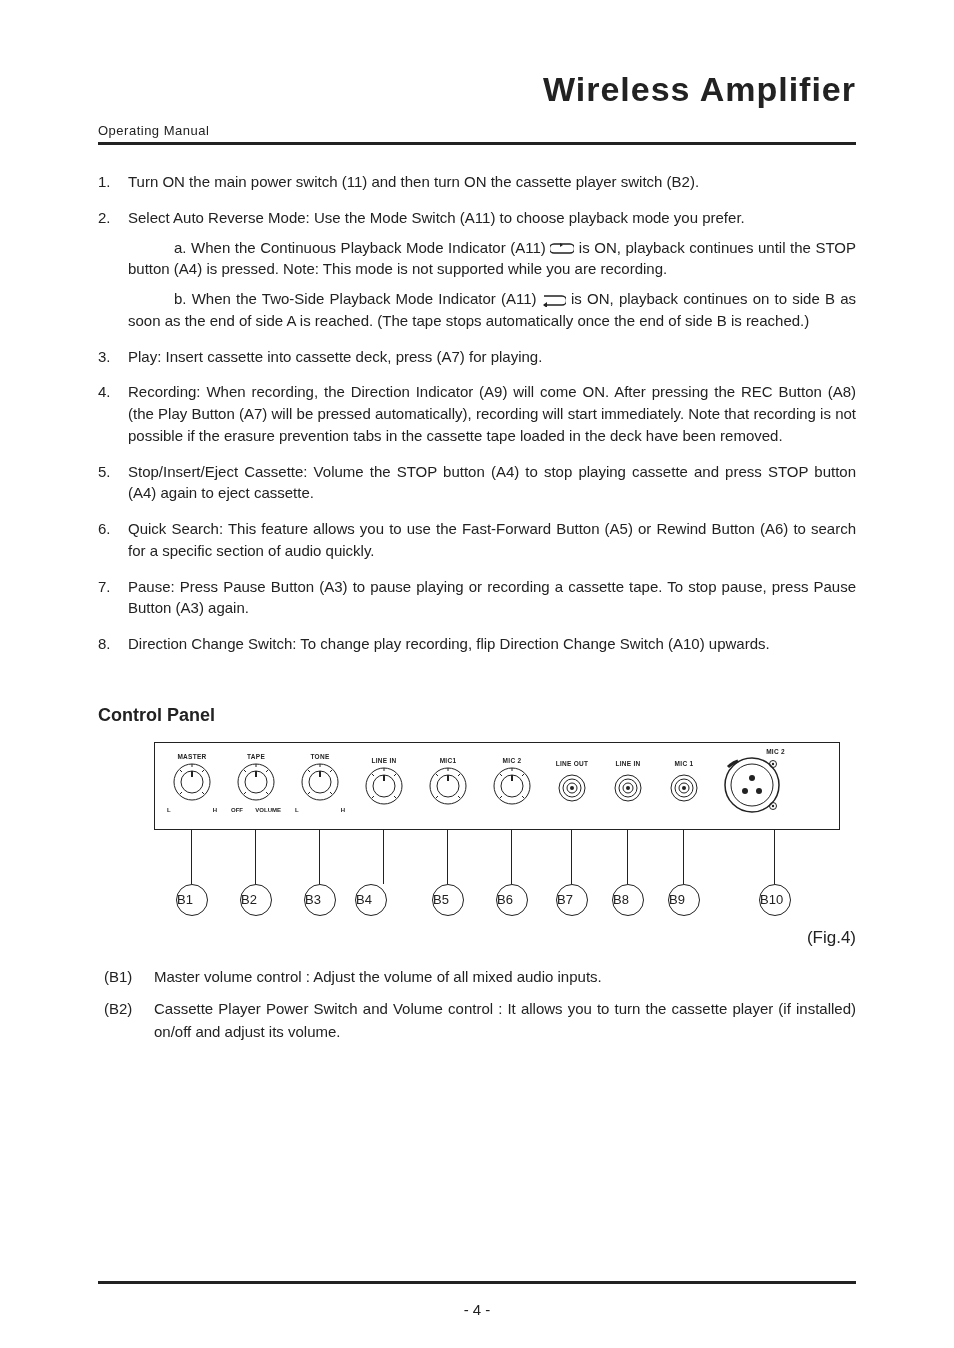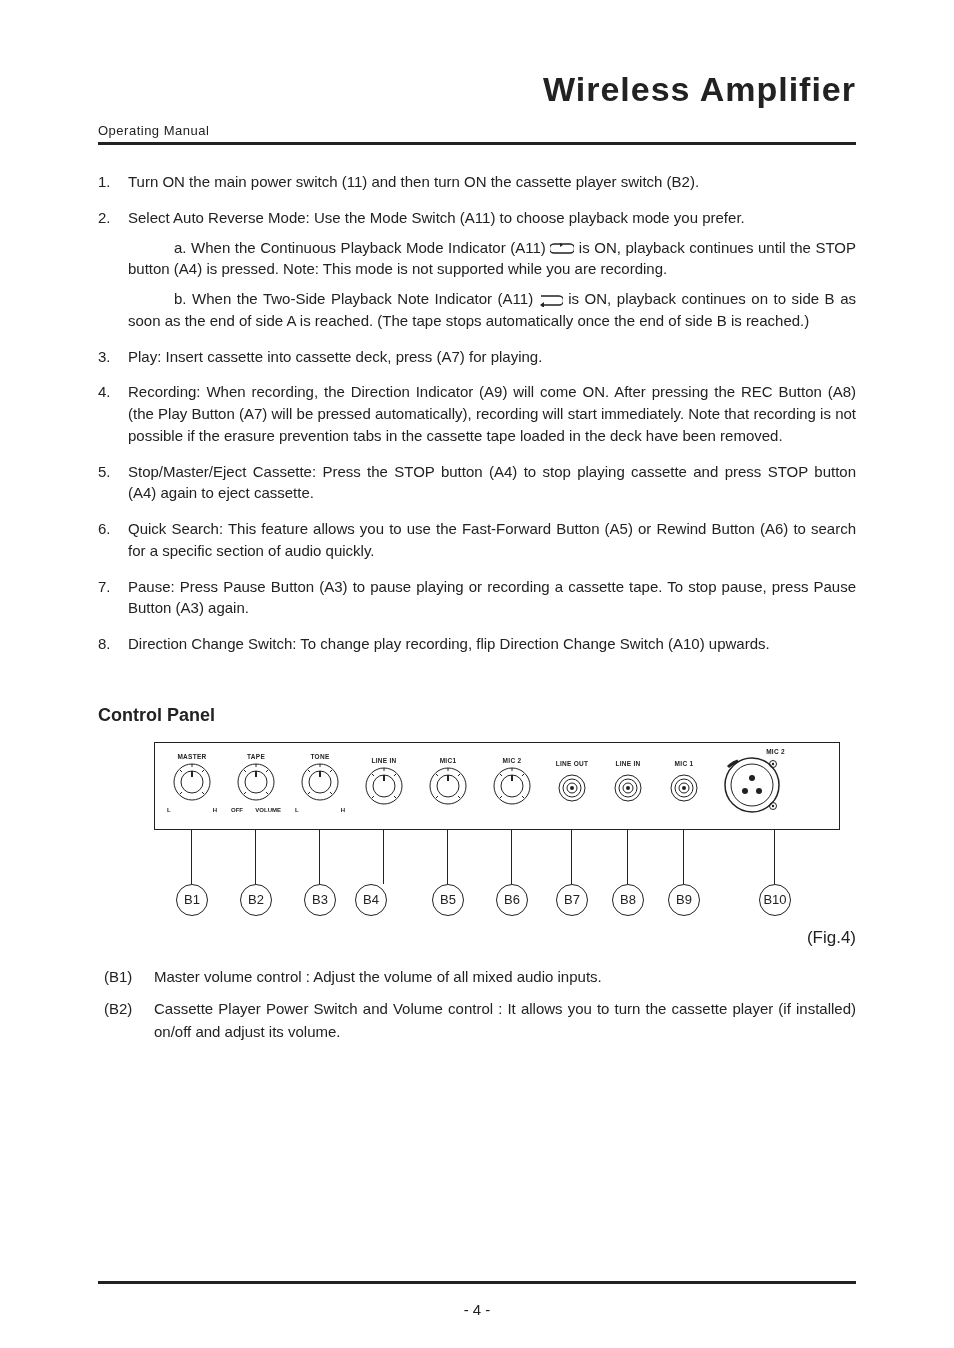--- a/index.html
+++ b/index.html
@@ -130,21 +130,21 @@
   }
   .ccircle {
     position: absolute;
     top: 54px;
     width: 30px;
     height: 30px;
     border: 1px solid #222;
     border-radius: 50%;
     font-size: 13px;
     line-height: 30px;
-    text-align: center;
+    text-align: left;
     transform: translateX(-15px);
   }
   .fig-caption {
     text-align: right;
     font-size: 17px;
     margin-top: 8px;
   }
 
   .desc-list {
     list-style: none;
@@ -201,38 +201,38 @@
       <span class="num">2.</span>
       <span class="body">
         <span>Select Auto Reverse Mode: Use the Mode Switch (A11) to choose playback mode you prefer.</span>
         <p class="sub-para">
           <span class="lead"></span><span>a.  When  the  Continuous  Playback  Mode  Indicator  (A11) </span><svg class="icon-svg" viewBox="0 0 24 13">
               <path d="M4 2 H20 A4 4 0 0 1 20 11 H4 A4 4 0 0 1 4 2 Z" fill="none" stroke="#222" stroke-width="1.3"></path>
               <path d="M10 1 L13 3 L10 5 Z" fill="#222"></path>
             </svg><span>  is  ON,  playback continues until the STOP button (A4) is pressed.  Note: This mode is not supported while you are recording.</span>
         </p>
         <p class="sub-para">
-          <span class="lead"></span><span>b.  When  the  Two-Side  Playback  Note  Indicator  (A11)  </span><svg class="icon-svg" viewBox="0 0 24 13">
+          <span class="lead"></span><span>b.  When  the  Two-Side  Playback  Mode  Indicator  (A11)  </span><svg class="icon-svg" viewBox="0 0 24 13">
               <path d="M2 2 H20 A4 4 0 0 1 20 11 H2" fill="none" stroke="#222" stroke-width="1.3"></path>
               <path d="M3 8 L3 14 L-1 11 Z" transform="translate(2,0)" fill="#222"></path>
             </svg><span>   is  ON,  playback continues on to side B as soon as the end of side A is reached. (The tape stops automatically once the end of side B is reached.)</span>
         </p>
       </span>
     </li>
     <li>
       <span class="num">3.</span>
       <span class="body">Play: Insert cassette into cassette deck, press (A7) for playing.</span>
     </li>
     <li>
       <span class="num">4.</span>
       <span class="body">Recording: When recording, the Direction Indicator (A9) will come ON.  After pressing the REC Button (A8) (the Play Button (A7) will be pressed automatically), recording will start immediately.  Note that recording is not possible if the erasure prevention tabs in the cassette tape loaded in the deck have been removed.</span>
     </li>
     <li>
       <span class="num">5.</span>
-      <span class="body">Stop/Master/Eject Cassette: Press the STOP button (A4) to stop playing cassette and press STOP button (A4) again to eject cassette.</span>
+      <span class="body">Stop/Insert/Eject Cassette: Volume the STOP button (A4) to stop playing cassette and press STOP button (A4) again to eject cassette.</span>
     </li>
     <li>
       <span class="num">6.</span>
       <span class="body">Quick Search: This feature allows you to use the Fast-Forward Button (A5) or Rewind Button (A6) to search for a specific section of audio quickly.</span>
     </li>
     <li>
       <span class="num">7.</span>
       <span class="body">Pause: Press Pause Button (A3) to pause playing or recording a cassette tape.  To stop pause, press Pause Button (A3) again.</span>
     </li>
     <li>

